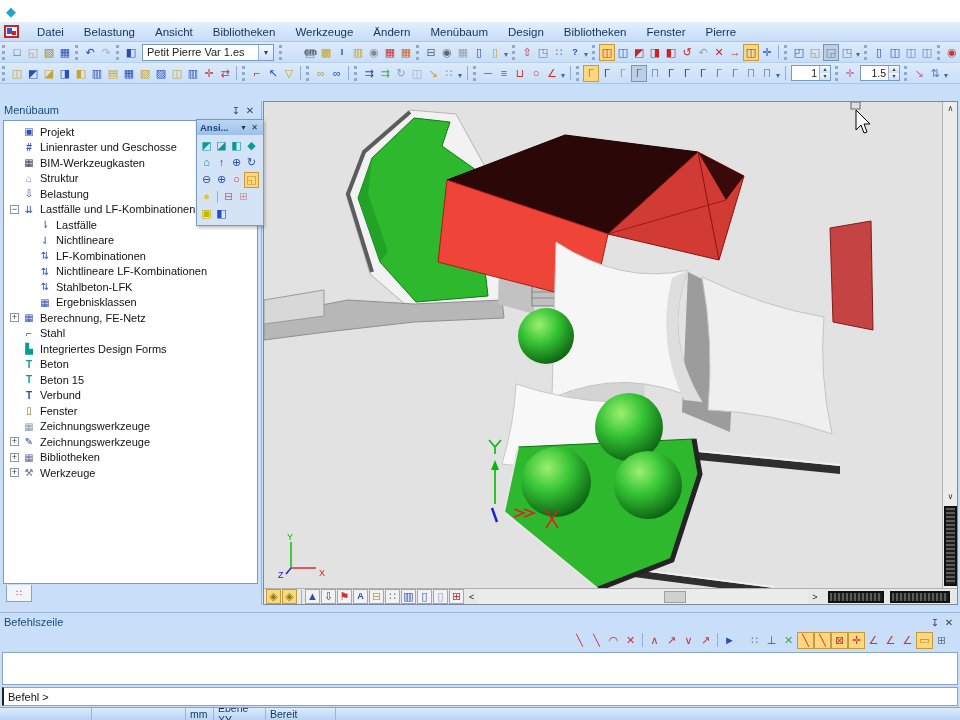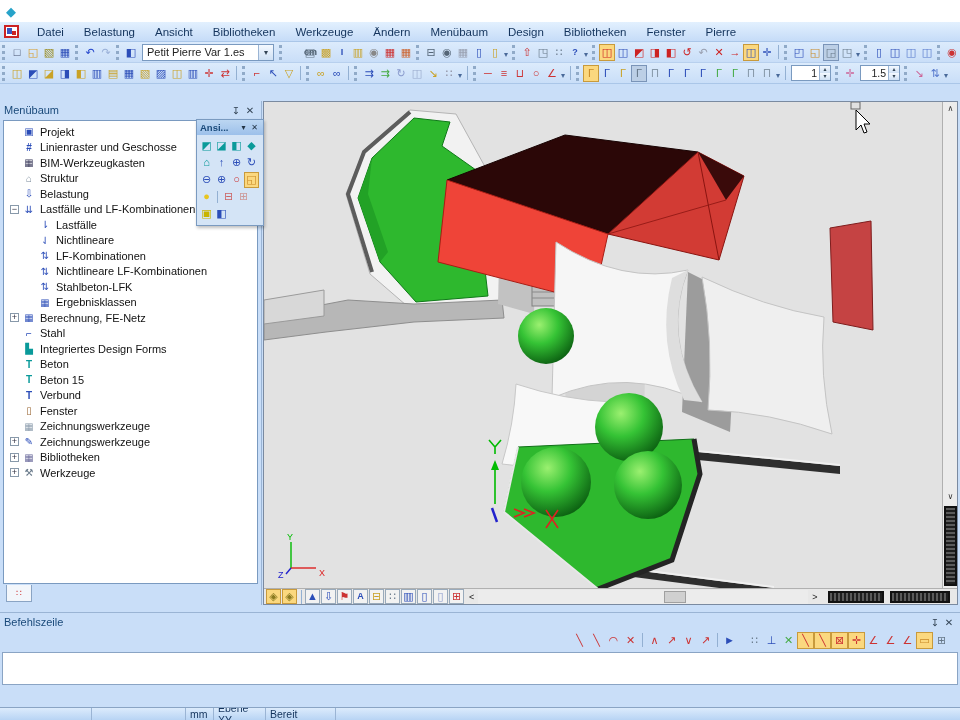--- a/index.html
+++ b/index.html
@@ -893,20 +893,23 @@
           </span>
           <span class="tbi sel">
             <span class="gl" style="color: rgb(201, 138, 39);">▭</span>
           </span>
           <span class="tbi">
             <span class="gl" style="color: rgb(102, 119, 136);">⊞</span>
           </span>
         </span>
       </div>
     <div class="cmdhist"></div>
+    <div class="cmdinput">
+      <span>Befehl &gt;</span>
+    </div>
   </section>
 
   <div class="statusbar" id="statusbar">
       <div class="scell" style="width: 92px;"></div>
       <div class="scell" style="width: 94px;"></div>
       <div class="scell" style="width: 28px;">mm</div>
       <div class="scell" style="width: 52px;">Ebene XY</div>
       <div class="scell" style="width: 70px;">Bereit</div>
       <div class="scell" style="flex: 1 1 0%; border-right: none;"></div>
     </div>

